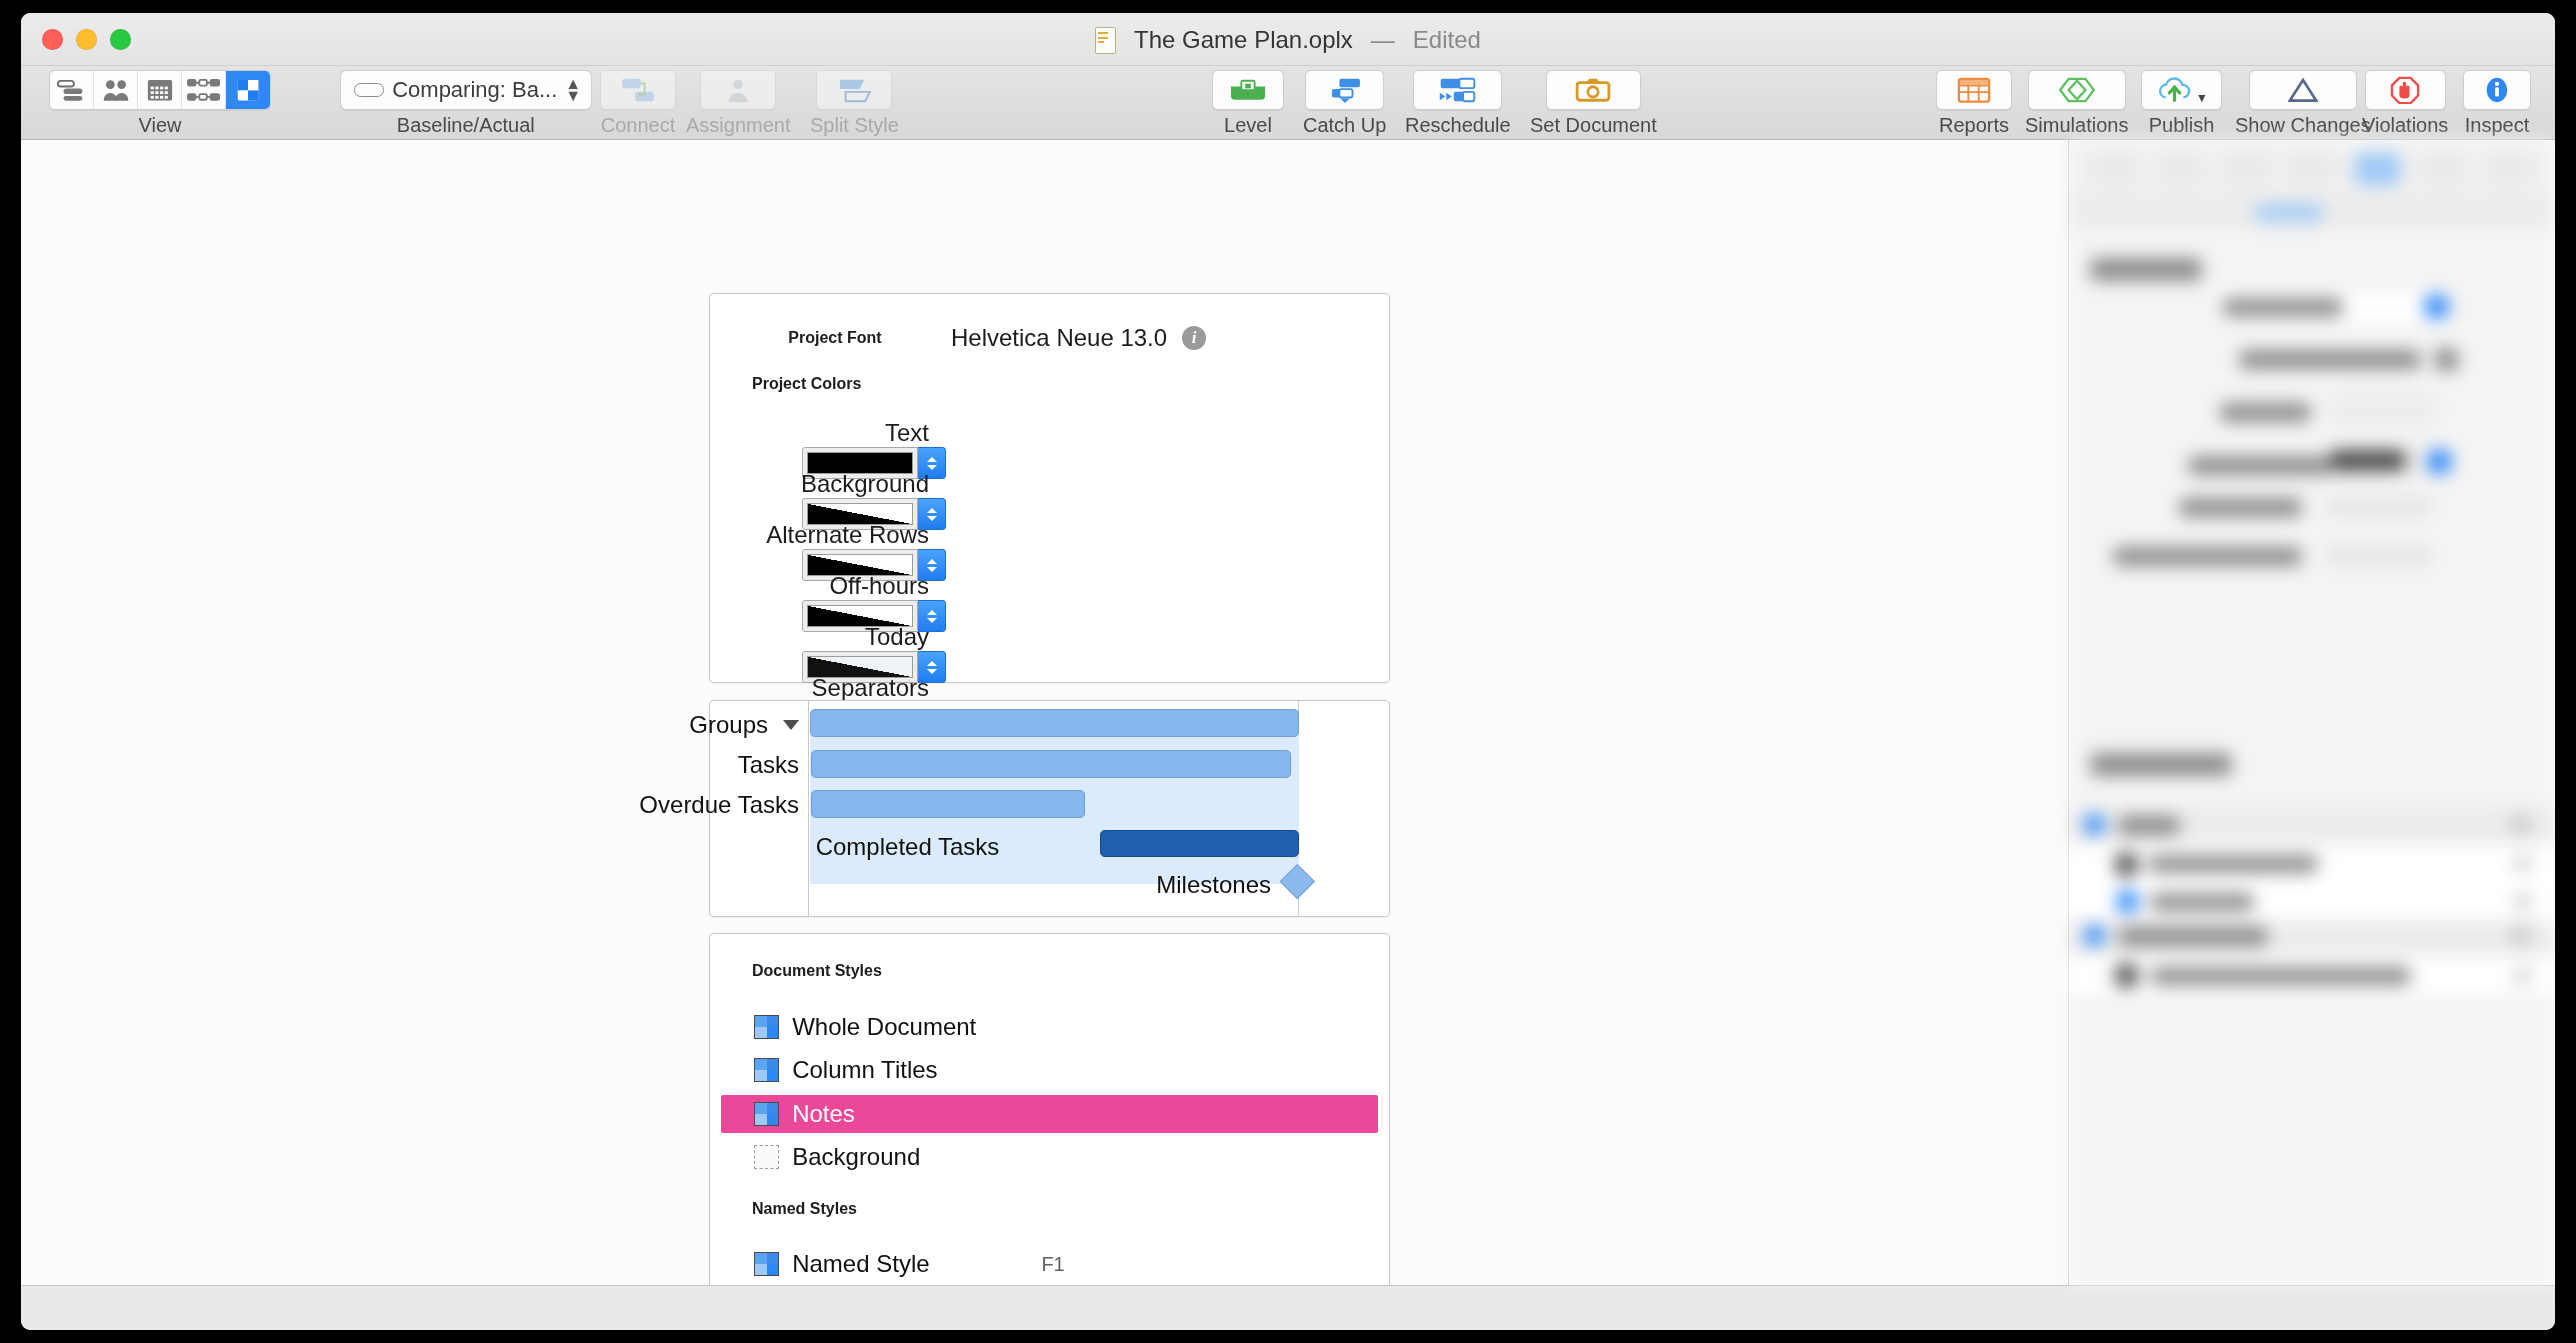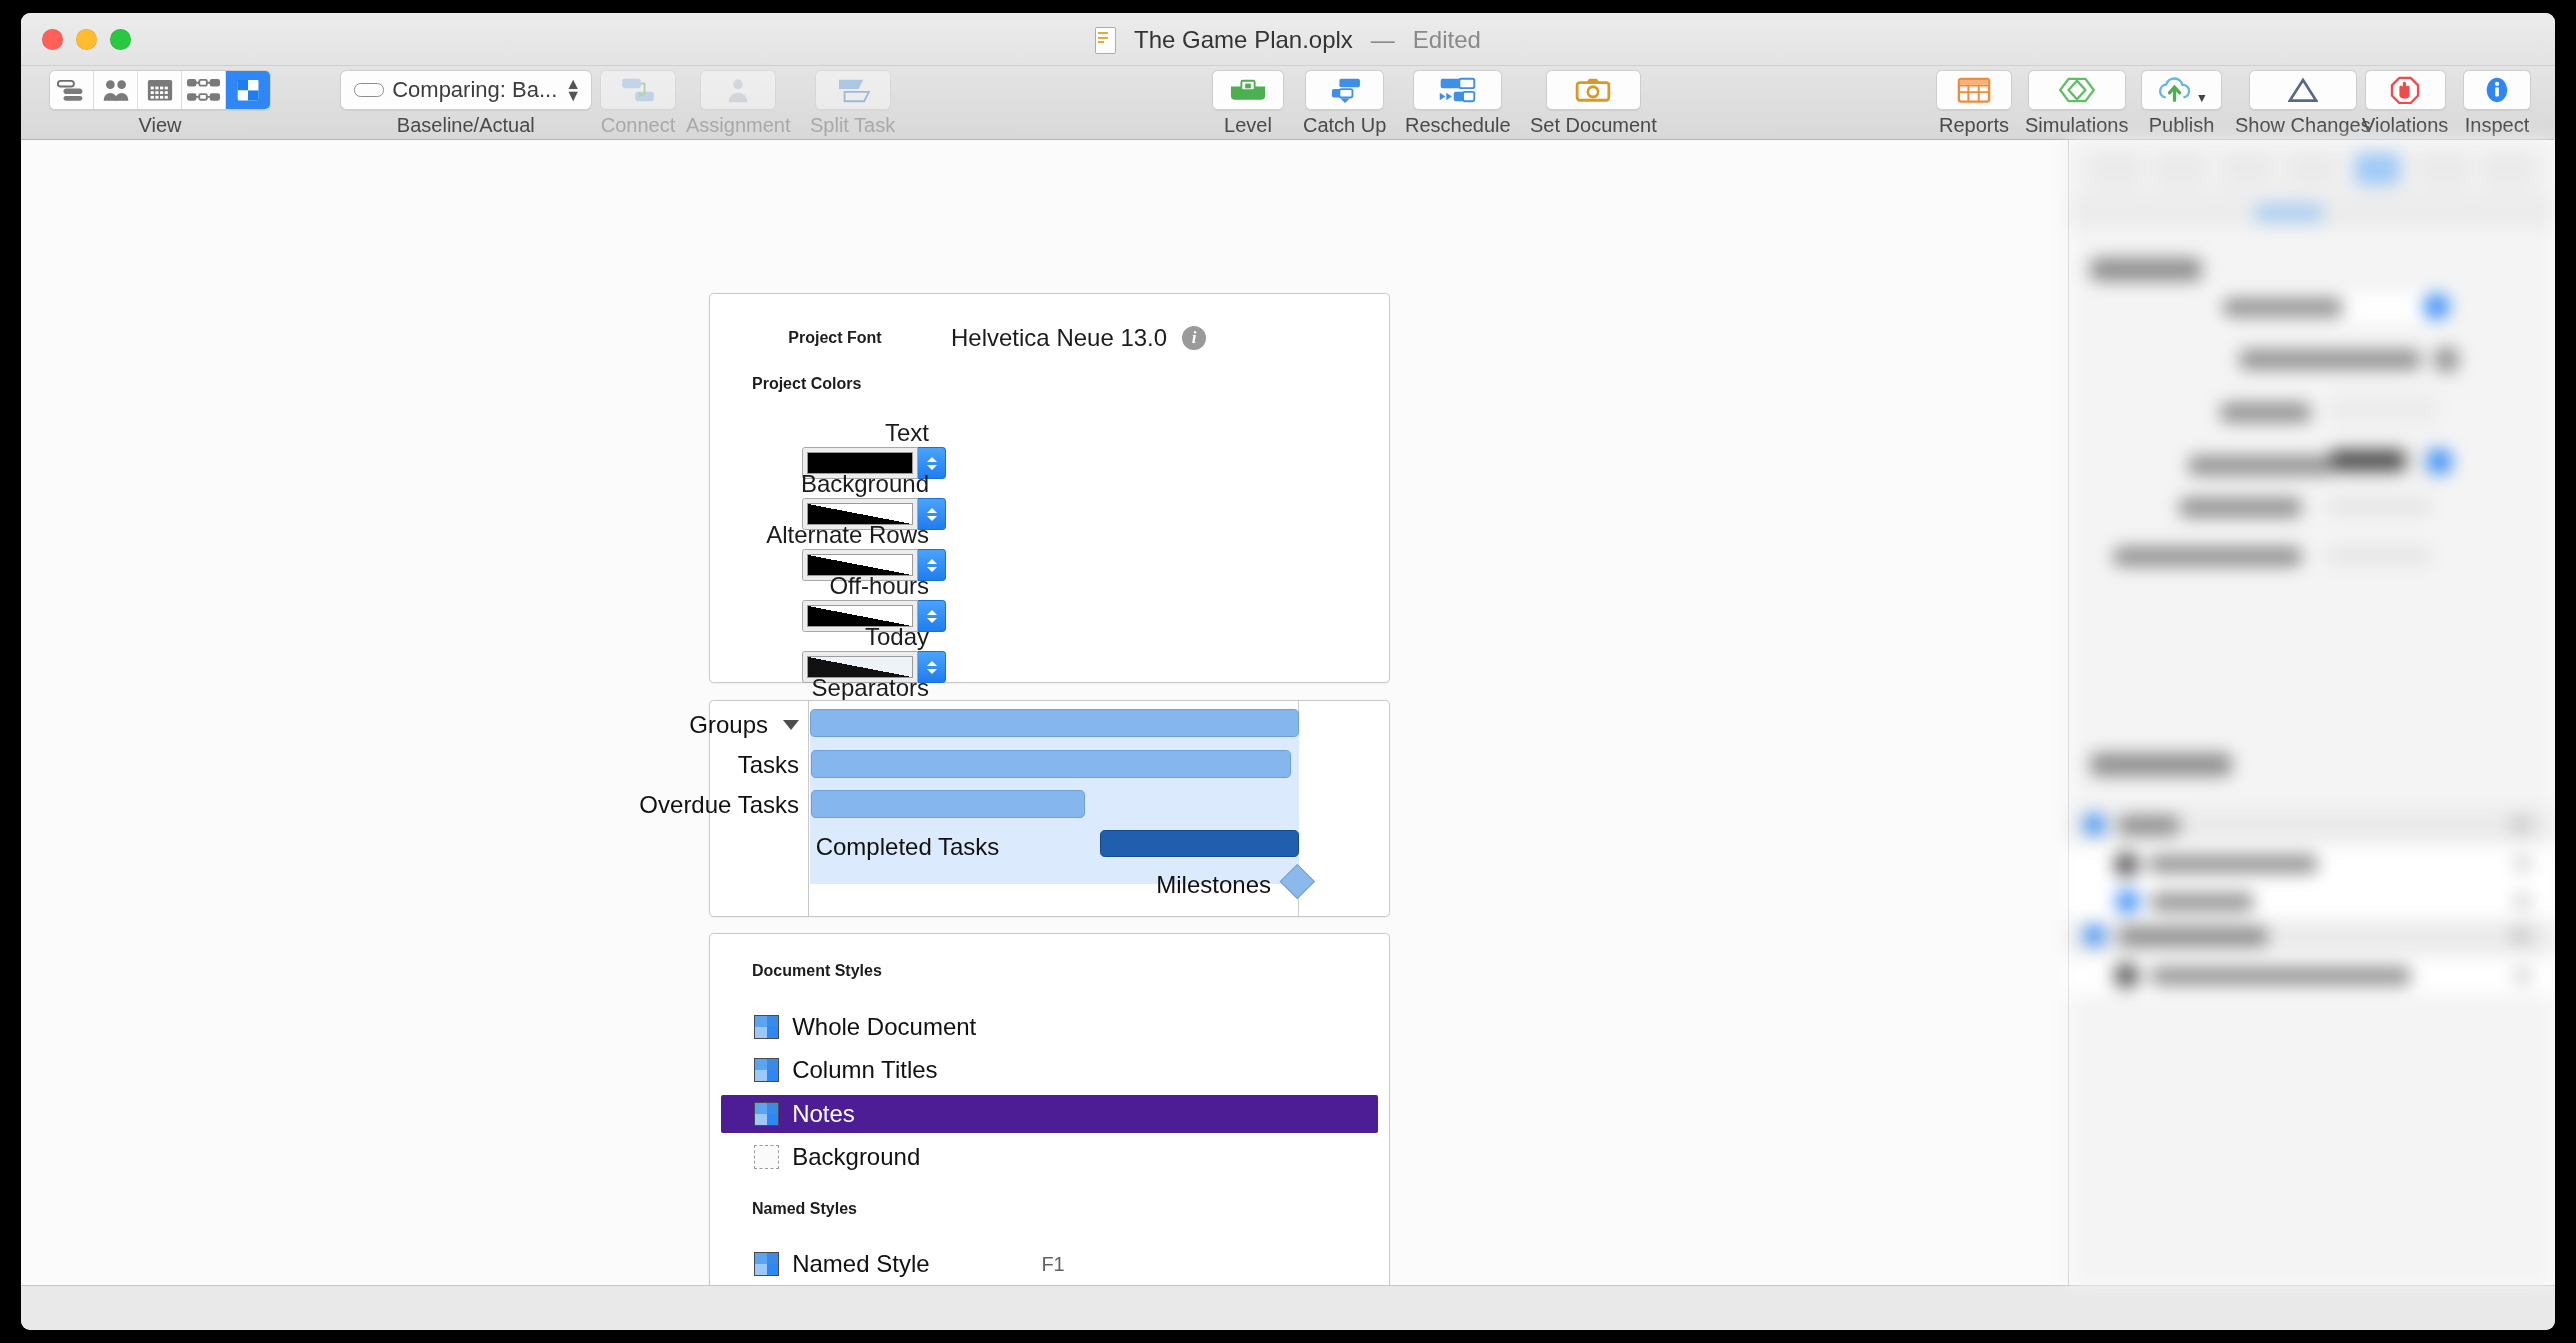--- a/index.html
+++ b/index.html
@@ -126,21 +126,21 @@
   .gtrack { position:absolute; background:#dbeafd; }
   .gdiamond { position:absolute; width:24.6px; height:24.6px; background:#8cb9ec;
     border:0.9px solid #6e9fd6; transform:rotate(45deg); }
   .tri { width:0; height:0; border-left:8.5px solid transparent;
     border-right:8.5px solid transparent; border-top:10.4px solid #4d4d4d; }
   .gdivline { position:absolute; width:0.9px; top:0; bottom:0; background:#cdcdcd; }
 
   
   .srow { position:absolute; left:11.4px; right:11.4px; height:38px;
     display:flex; align-items:center; padding-left:33px; border-radius:1.9px; }
-  .srow.sel { background:#4c1d95; }
+  .srow.sel { background:#ec4899; }
   .srow.sel .slabel { color:#fff; }
   .slabel { font-size:24px; color:#111; margin-left:13.2px; }
   .skey { position:absolute; left:320px; font-size:20px; color:#636363; }
   .sticon { width:24.6px; height:24.6px; display:grid;
     grid-template-columns:1fr 1fr; grid-template-rows:1fr 1fr;
     border:0.9px solid #4a4a4a; }
   .sticon.empty { border:1.9px dashed #9b9b9b; background:#fafafa; display:block; }
 
   
   .inspector { width:486px; flex:0 0 486px; background:#f4f4f4;
@@ -285,21 +285,21 @@
       <div class="tlabel dim">Assignment</div>
     </div>
 
     <div class="tgroup" style="left:789px;">
       <div class="tbtn disabled" style="width:76px">
         <svg width="42" height="28" viewBox="0 0 44 30">
             <path d="M7 4h26l-5 10H7z" fill="#6aa9e8"></path>
             <path d="M13 17h26l-5 10H13z" fill="none" stroke="#4f8ed4" stroke-width="2"></path>
           </svg>
       </div>
-      <div class="tlabel dim">Split Task</div>
+      <div class="tlabel dim">Split Style</div>
     </div>
 
     <div class="tgroup" style="left:1191px;">
       <div class="tbtn" style="width:72px">
         <svg width="42" height="26.5" viewBox="0 0 44 28">
             <path d="M4 10h36v10a4 4 0 0 1-4 4H8a4 4 0 0 1-4-4z" fill="#4caf50"></path>
             <rect x="15" y="4" width="14" height="10" rx="1.5" fill="#fff" stroke="#4caf50" stroke-width="2"></rect>
             <rect x="19" y="7" width="6" height="5" fill="#4caf50"></rect>
           </svg>
       </div>

